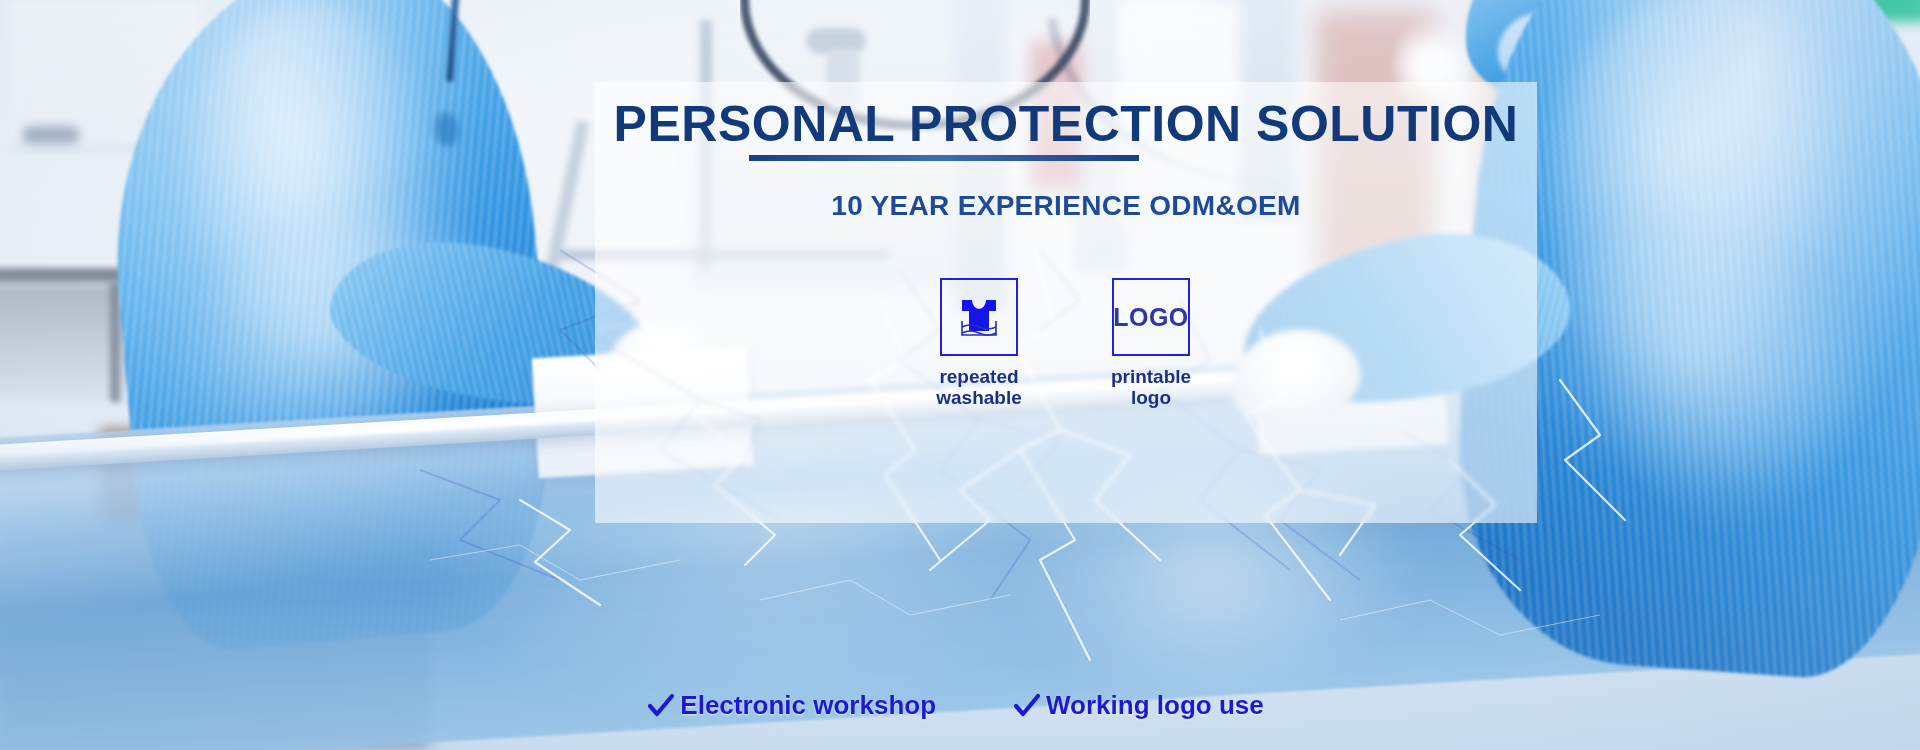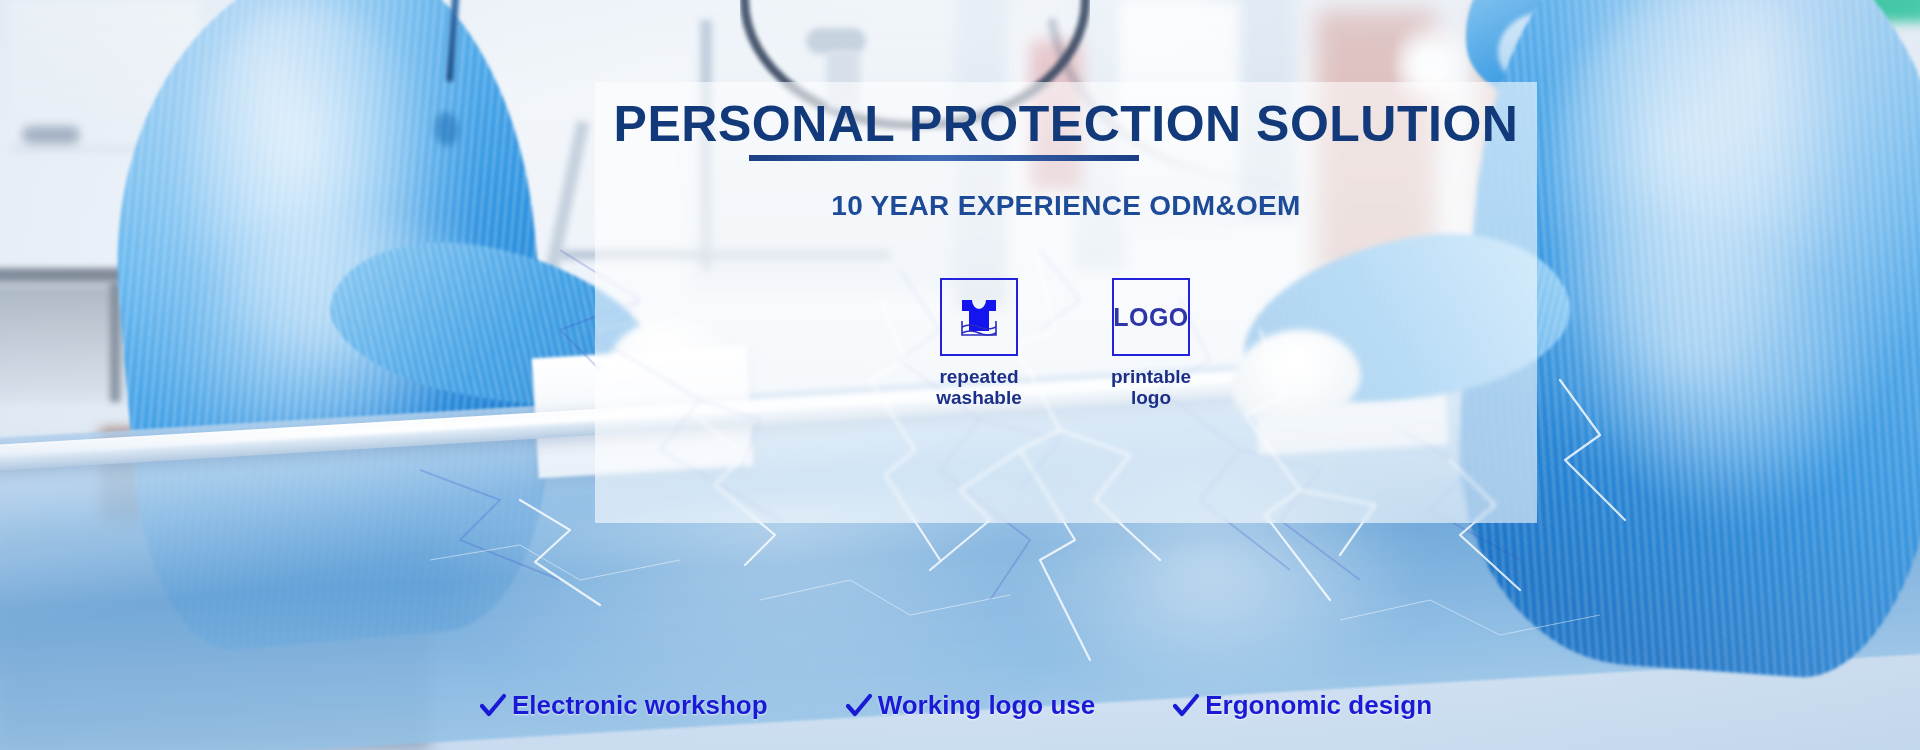--- a/index.html
+++ b/index.html
@@ -529,24 +529,16 @@
 
     <div class="checkitem">
       <span class="chk">
         <svg viewBox="0 0 26 26" aria-hidden="true">
           <path d="M2 13 L9 21 L24 3" fill="none" stroke="#1a1ad6" stroke-width="4.2" stroke-linecap="round" stroke-linejoin="round"></path>
         </svg>
       </span>
       <span class="chk-label">Working logo use</span>
     </div>
 
-    <div class="checkitem">
-      <span class="chk">
-        <svg viewBox="0 0 26 26" aria-hidden="true">
-          <path d="M2 13 L9 21 L24 3" fill="none" stroke="#1a1ad6" stroke-width="4.2" stroke-linecap="round" stroke-linejoin="round"></path>
-        </svg>
-      </span>
-      <span class="chk-label">Ergonomic design</span>
-    </div>
 
   </div>
 
 </div>
 
 </body></html>

